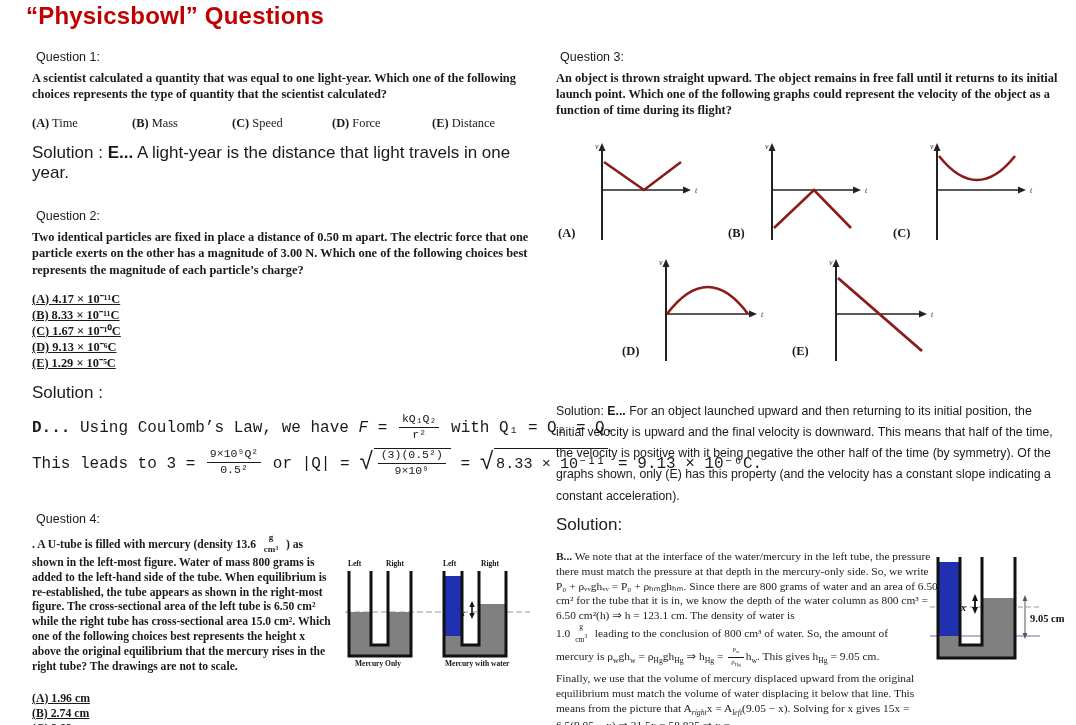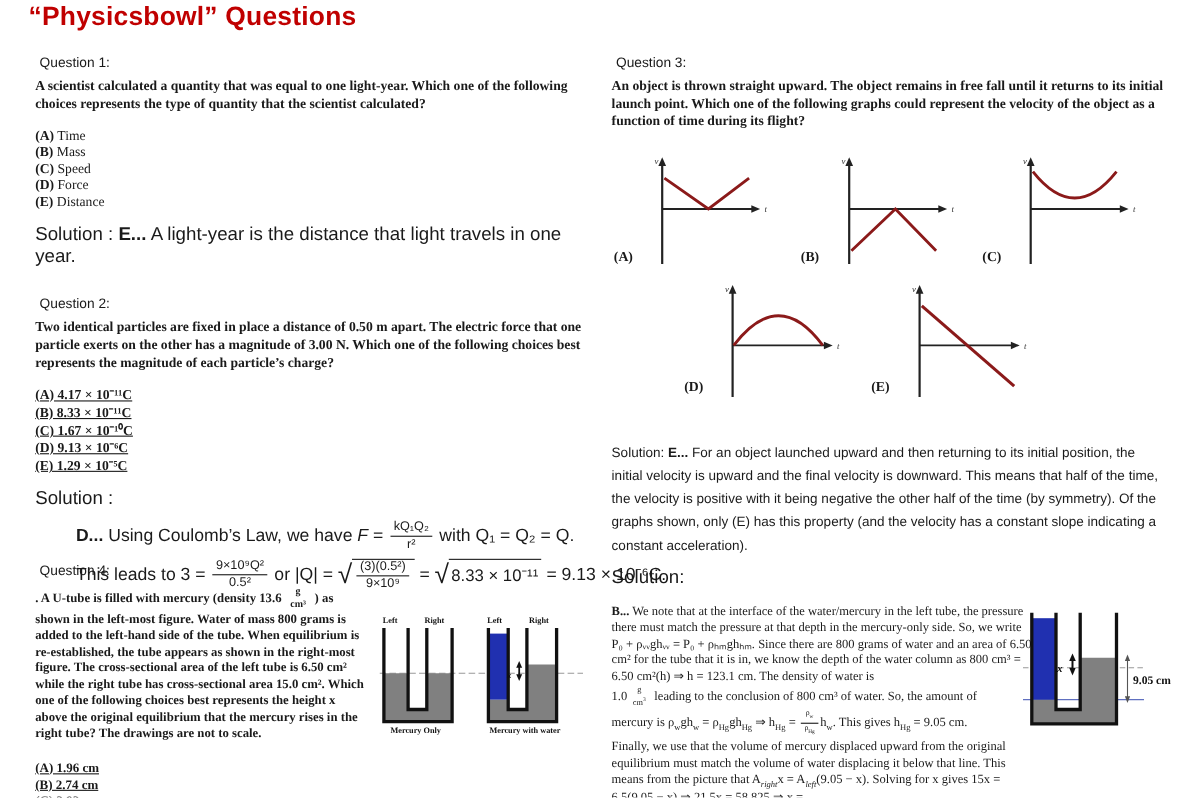--- a/index.html
+++ b/index.html
@@ -42,21 +42,20 @@
     line-height: 1.30;
     margin: 0;
     text-align: left;
   }
 
   .choices-row {
     display: flex;
     font-family: "Liberation Serif", serif;
     font-size: 12.4px;
     margin-top: 14px;
-    flex-direction: column;
   }
   .choices-row .ch { width: 113px; white-space: nowrap; }
   .choices-row .ch b { font-weight: bold; }
 
   .choices-col {
     font-family: "Liberation Serif", serif;
     font-size: 12.4px;
     font-weight: bold;
     line-height: 1.30;
     margin-top: 13px;
@@ -80,27 +79,26 @@
     font-family: "Liberation Serif", serif;
     font-size: 12.2px;
     line-height: 1.30;
     margin-top: 8px;
     text-align: left;
   }
   .sol-serif b { font-weight: bold; }
 
   i.v { font-style: italic; }
   .mathline {
-    font-family: Liberation Sans, sans-serif;
+    font-family: Liberation Mono, monospace;
     font-style: normal;
     font-size: 16px;
     margin-top: 10px;
     line-height: 1.9;
     white-space: nowrap;
-    margin-left: 37px;
   }
   .mathline2 { margin-top: 4px; }
   .frac {
     display: inline-flex;
     flex-direction: column;
     vertical-align: middle;
     text-align: center;
     font-size: 0.72em;
     line-height: 1.05;
     margin: 0 2px;

